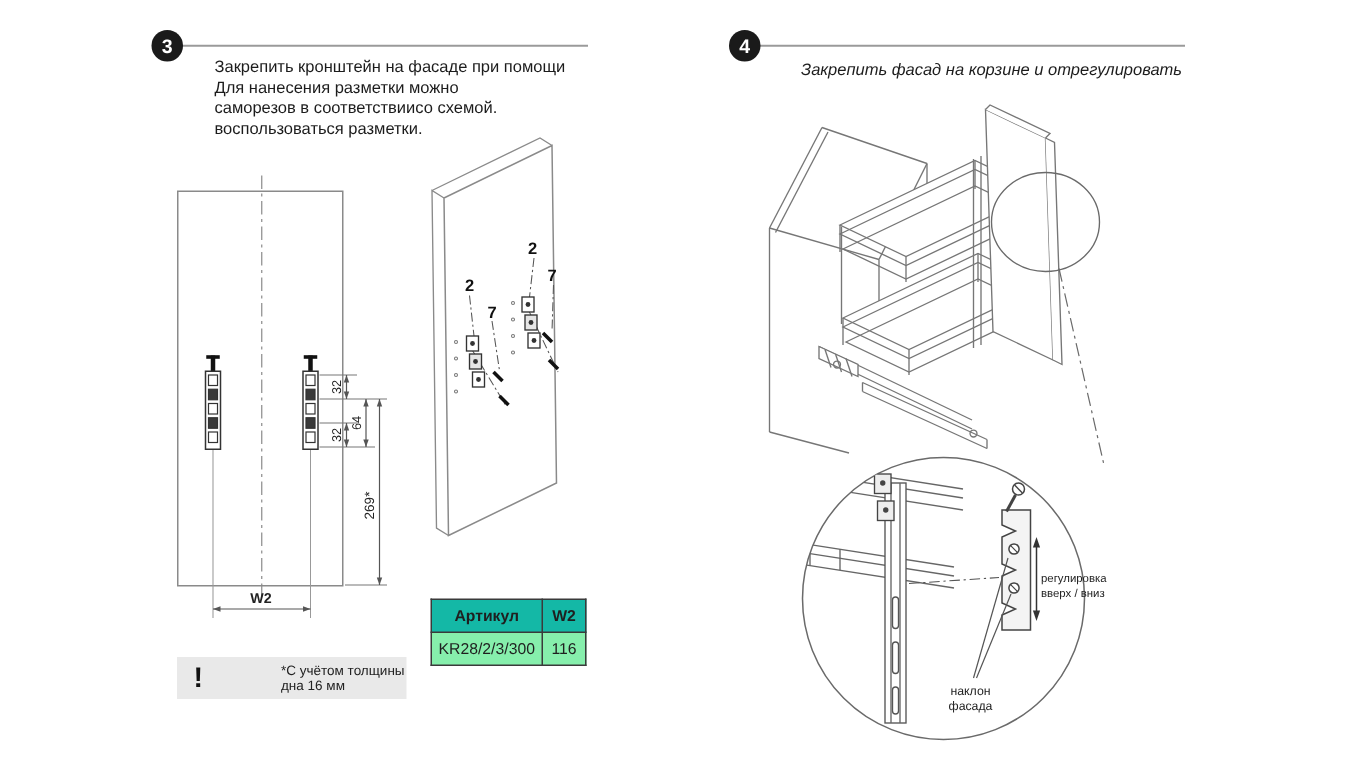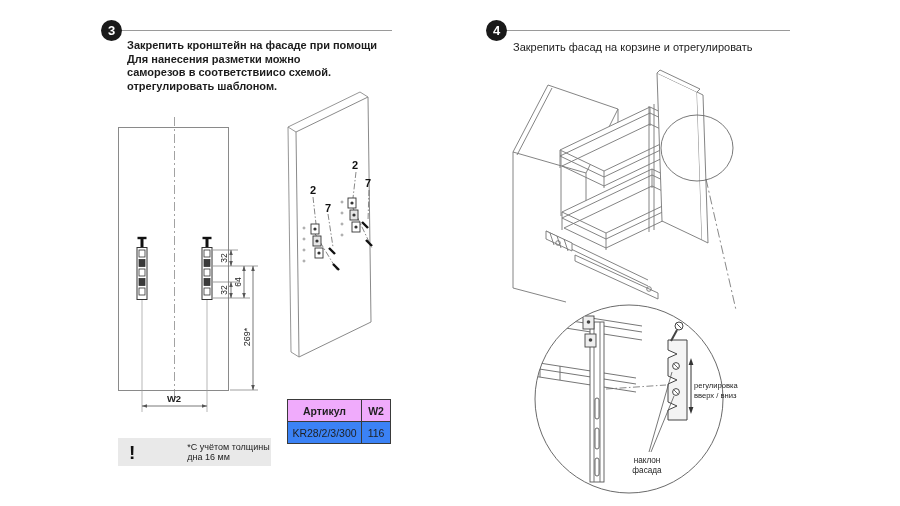--- a/index.html
+++ b/index.html
@@ -10,38 +10,38 @@
 
   .step-badge {
     position:absolute; width:21px; height:21px; border-radius:50%;
     background:#1a1a1a; color:#fff; font-size:13px; font-weight:bold;
     text-align:center; line-height:21px;
   }
   #badge3 { left:101px; top:20px; }
   #badge4 { left:486px; top:20px; }
 
   .instr { position:absolute; font-size:11px; line-height:13.5px; color:#1c1c1c; }
-  #instr3 { left:127px; top:39px;font-weight:bold; }
-  #instr4 { left:513px; top:41px; }
+  #instr3 { left:143px; top:39px; }
+  #instr4 { left:534px; top:41px;font-style:italic; }
 
   .note-box {
     position:absolute; left:118px; top:438px; width:153px; height:28px;
     background:#e9e9e9; display:flex; align-items:center;
   }
   .note-mark { font-size:19px; font-weight:bold; color:#111; margin:0 8px 0 11px; line-height:1; }
   .note-text { font-size:9px; color:#222;margin-left:44px; }
 
   table.art-table {
     position:absolute; left:287px; top:399px; border-collapse:collapse;
     font-size:10.5px;
   }
   table.art-table td {
-    border:1.4px solid #3a3a3a; text-align:center; height:22px; background:#3b82f6;
+    border:1.4px solid #3a3a3a; text-align:center; height:22px; background:#86efac;
   }
-  table.art-table tr.hdr td { background:#f0abfc; font-weight:bold; }
+  table.art-table tr.hdr td { background:#14b8a6; font-weight:bold; }
   td.c-art { width:74px; }
   td.c-w2 { width:29px; }
 </style>
 </head>
 <body>
 
 <div class="page">
 
   <svg width="900" height="506" viewBox="0 0 900 506">
     <defs>
@@ -296,21 +296,21 @@
     </g>
   </svg>
 
   <div class="step-badge" id="badge3">3</div>
   <div class="step-badge" id="badge4">4</div>
 
   <div class="instr" id="instr3">
     <div>Закрепить кронштейн  на фасаде при помощи</div>
     <div>Для нанесения разметки можно</div>
     <div>саморезов  в соответствиисо схемой.</div>
-    <div>отрегулировать шаблоном.</div>
+    <div>воспользоваться разметки.</div>
   </div>
 
   <div class="instr" id="instr4">
     <div>Закрепить фасад на корзине и отрегулировать</div>
   </div>
 
   <div class="note-box">
     <span class="note-mark">!</span>
     <span class="note-text">*С учётом толщины дна 16 мм</span>
   </div>

